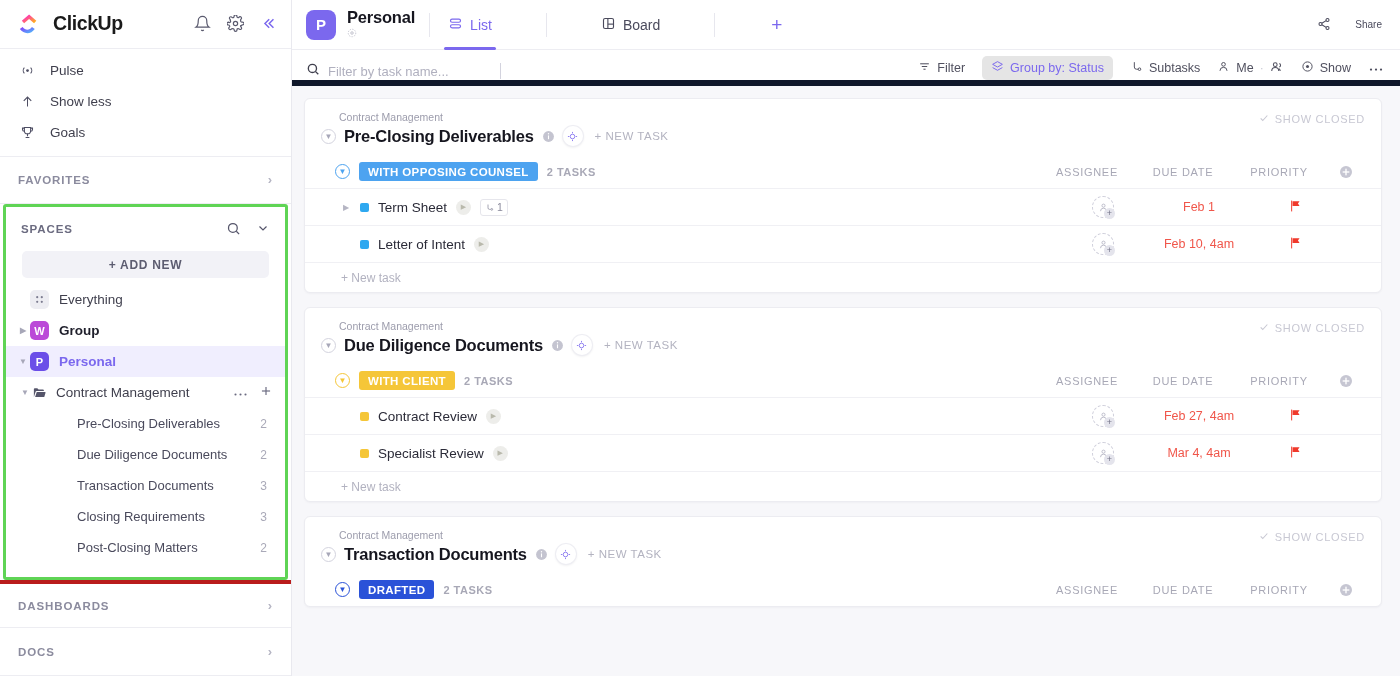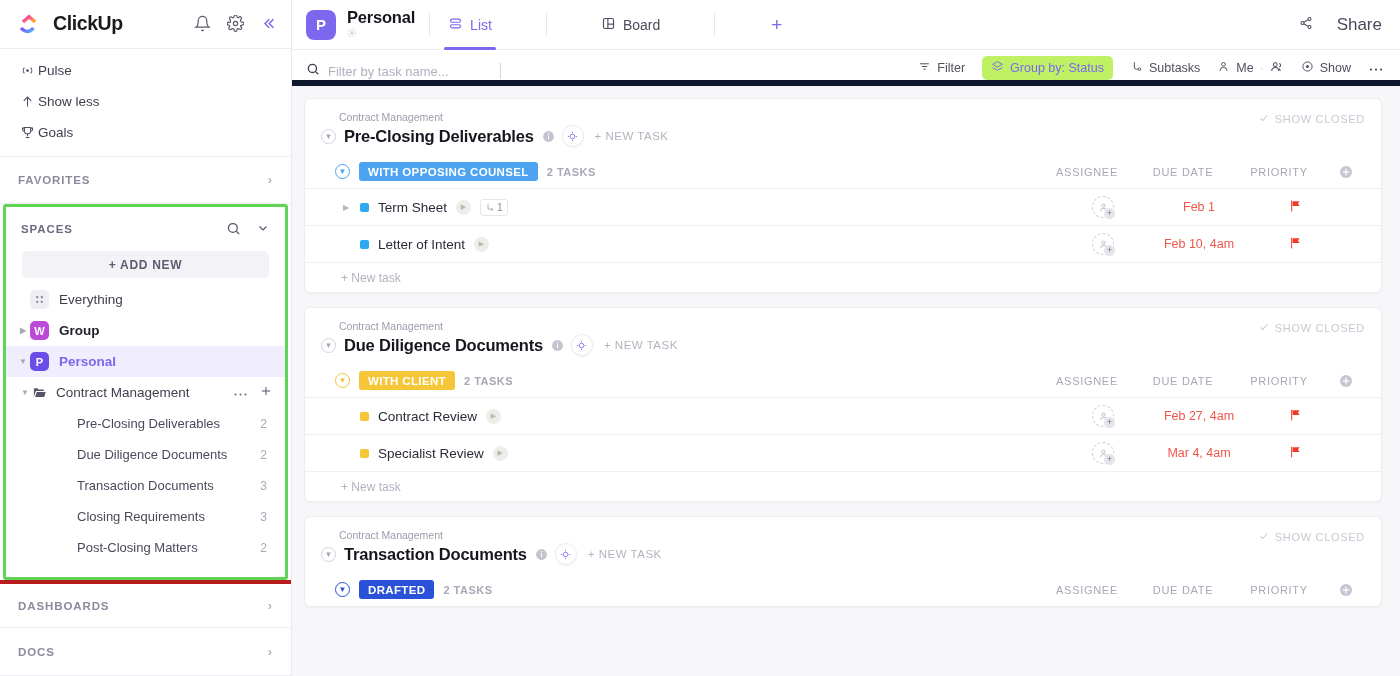--- a/index.html
+++ b/index.html
@@ -27,21 +27,21 @@
   }
   .logo { display: flex; align-items: center; gap: 13px; }
   .logo-mark { width: 22px; height: 22px; position: relative; }
   .logo-text { font-size: 19.5px; font-weight: bold; letter-spacing: -0.4px; color: #1a1a1a; }
   .sb-top-icons { margin-left: auto; display: flex; align-items: center; gap: 16px; }
   .ic { color: #5a5a6e; display: flex; align-items: center; }
   .ic-collapse { color: #7b68ee; }
 
   .sb-nav { padding: 6px 0 8px 0; border-bottom: 1px solid #ededf2; }
   .nav-item {
-    display: flex; align-items: center; gap: 2px;
+    display: flex; align-items: center; gap: 14px;
     height: 31px; padding: 0 18px; cursor: pointer;
     font-size: 13.5px; color: #3f3f4d;
   }
   .nav-ic { width: 18px; display: flex; justify-content: center; color: #4e4e63; }
 
   .sb-section {
     height: 48px; display: flex; align-items: center;
     padding: 0 18px; border-bottom: 1px solid #ededf2;
     font-size: 11.5px; font-weight: bold; letter-spacing: 0.9px;
     color: #8b8b9e; cursor: pointer;
@@ -120,41 +120,41 @@
     padding: 0 4px; font-size: 14px; color: #4a4a5c; cursor: pointer; position: relative;
   }
   .tab.active { color: #7b68ee; font-weight: normal; }
   .tab.active:after {
     content: ""; position: absolute; left: 0; right: 0; bottom: 0; height: 2.5px;
     background: #7b68ee; border-radius: 2px;
   }
   .tab-add { color: #7b68ee; font-size: 19px; cursor: pointer; padding: 0 6px; display:flex; align-items:center;}
   .share-btn {
     margin-left: auto; display: flex; align-items: center; gap: 24px;
-    font-size: 17px; color: #4a4a5c; cursor: pointer;
+    font-size: 10px; color: #4a4a5c; cursor: pointer;
   }
 
   .filter-bar {
     height: 36px; display: flex; align-items: flex-end; padding: 0 16px 0 14px;
     border-bottom: 6px solid #0f172a; flex: 0 0 36px;
   }
   .search-box { display: flex; align-items: center; gap: 8px; }
   .search-input {
     border: none; outline: none; font-size: 13px; color: #3f3f4d;
     font-family: "Liberation Sans", sans-serif; width: 160px; background: transparent;
   }
   .search-input::placeholder { color: #b0b0bf; }
   .search-caret { width: 1px; height: 16px; background: #d3d3de; margin-left: 4px; }
   .fb-right { margin-left: auto; display: flex; align-items: center; gap: 17px; }
   .fb-item {
     display: flex; align-items: center; gap: 6px; font-size: 12.5px;
     color: #50505f; cursor: pointer; white-space: nowrap;
   }
   .fb-item.pill {
-    background: #bef264; color: #7b68ee; border-radius: 5px;
+    background: #e5e5e5; color: #7b68ee; border-radius: 5px;
     padding: 4px 9px; font-weight: normal;
   }
   .dot-sep { color: #c9c9d4; font-size: 12px; }
 
   
   .content { flex: 1; background: #f7f7fa; overflow: hidden; padding: 12px 18px 0 12px; }
   .card {
     background: #fff; border: 1px solid #ececf1; border-radius: 6px;
     margin-bottom: 14px; box-shadow: 0 1px 2px rgba(20,20,43,0.035);
     position: relative;

